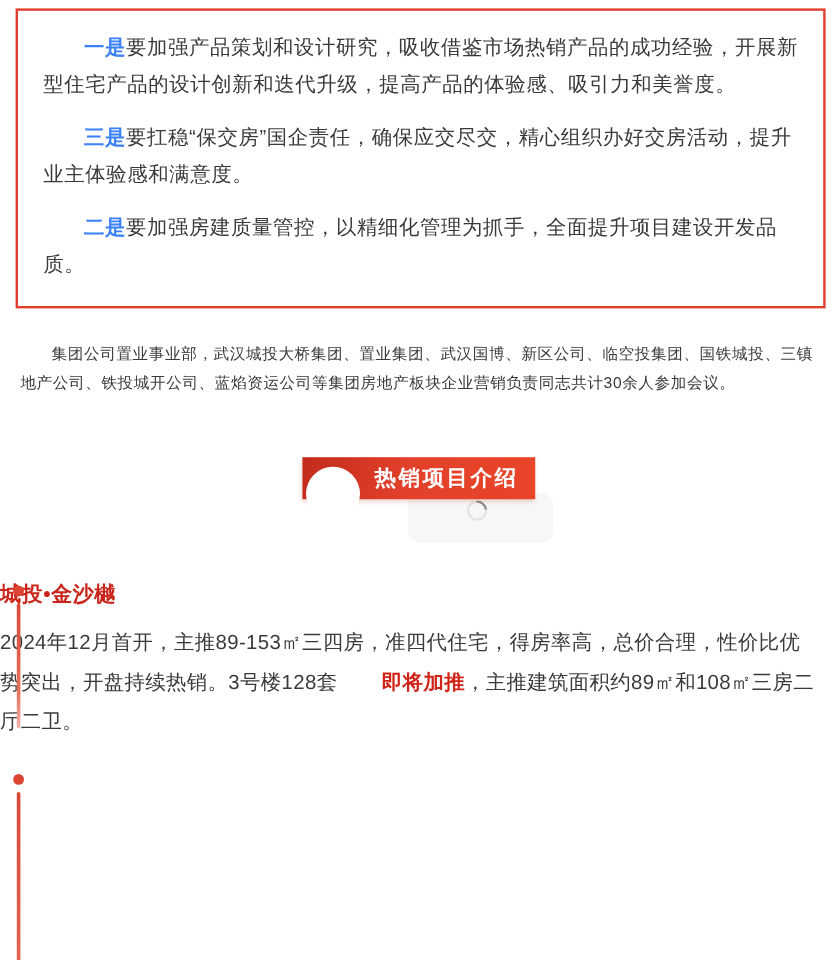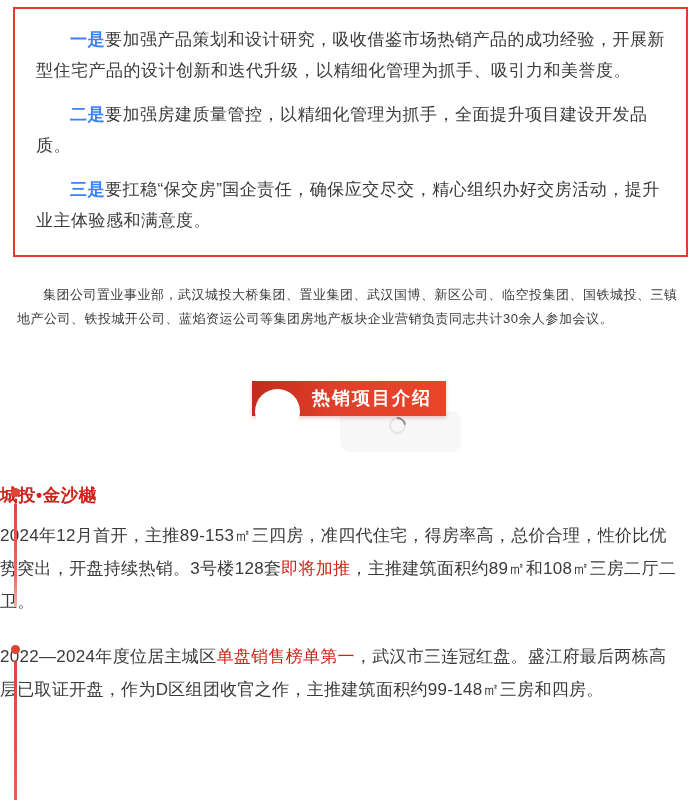--- a/index.html
+++ b/index.html
@@ -92,34 +92,34 @@
   .project-2 .vline { height:300px; }
   .project-title {
     margin:0 0 12px;
     font-size:17.5px; font-weight:bold;
     color:#c9251a; letter-spacing:0.5px;
   }
   .project-desc {
     margin:0;
     font-size:17px; line-height:1.95; letter-spacing:0.3px;
   }
-  .hl { color:#d02418; font-weight:normal; }
+  .hl { color:#d02418; font-weight:bold;margin-left:37px; }
 </style>
 </head>
 <body>
 
 <div class="notice-box">
   <p>
-    <span class="lead">一是</span><span>要加强产品策划和设计研究，吸收借鉴市场热销产品的成功经验，开展新型住宅产品的设计创新和迭代升级，以精细化管理为抓手、吸引力和美誉度。</span>
+    <span class="lead">一是</span><span>要加强产品策划和设计研究，吸收借鉴市场热销产品的成功经验，开展新型住宅产品的设计创新和迭代升级，提高产品的体验感、吸引力和美誉度。</span>
+  </p>
+  <p>
+    <span class="lead">三是</span><span>要扛稳“保交房”国企责任，确保应交尽交，精心组织办好交房活动，提升业主体验感和满意度。</span>
   </p>
   <p>
     <span class="lead">二是</span><span>要加强房建质量管控，以精细化管理为抓手，全面提升项目建设开发品质。</span>
-  </p>
-  <p>
-    <span class="lead">三是</span><span>要扛稳“保交房”国企责任，确保应交尽交，精心组织办好交房活动，提升业主体验感和满意度。</span>
   </p>
 </div>
 
 <p class="attendees">集团公司置业事业部，武汉城投大桥集团、置业集团、武汉国博、新区公司、临空投集团、国铁城投、三镇地产公司、铁投城开公司、蓝焰资运公司等集团房地产板块企业营销负责同志共计30余人参加会议。</p>
 
 <div class="banner-wrap">
   <div class="img-placeholder"></div>
   <div class="spinner"></div>
   <div class="ribbon"></div>
   <div class="ribbon-notch"></div>
@@ -131,16 +131,13 @@
   <span class="vline"></span>
   <h3 class="project-title">城投•金沙樾</h3>
   <p class="project-desc">
     <span>2024年12月首开，主推89-153㎡三四房，准四代住宅，得房率高，总价合理，性价比优势突出，开盘持续热销。3号楼128套</span><span class="hl">即将加推</span><span>，主推建筑面积约89㎡和108㎡三房二厅二卫。</span>
   </p>
 </div>
 
 <div class="project project-2">
   <span class="bullet-dot"></span>
   <span class="vline"></span>
-  <p class="project-desc">
-    <span>2022—2024年度位居主城区</span><span class="hl">单盘销售榜单第一</span><span>，武汉市三连冠红盘。盛江府最后两栋高层已取证开盘，作为D区组团收官之作，主推建筑面积约99-148㎡三房和四房。</span>
-  </p>
 </div>
 
 </body></html>

